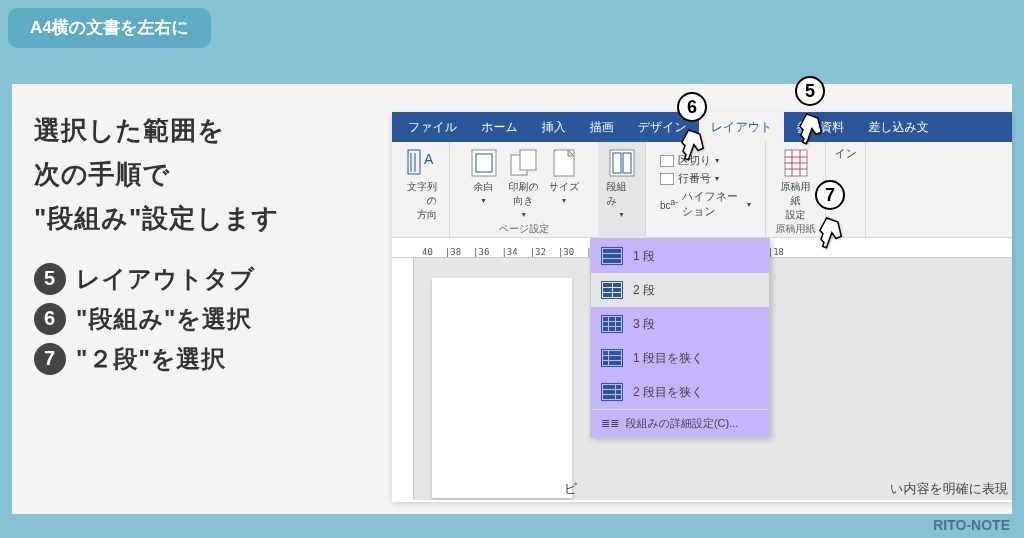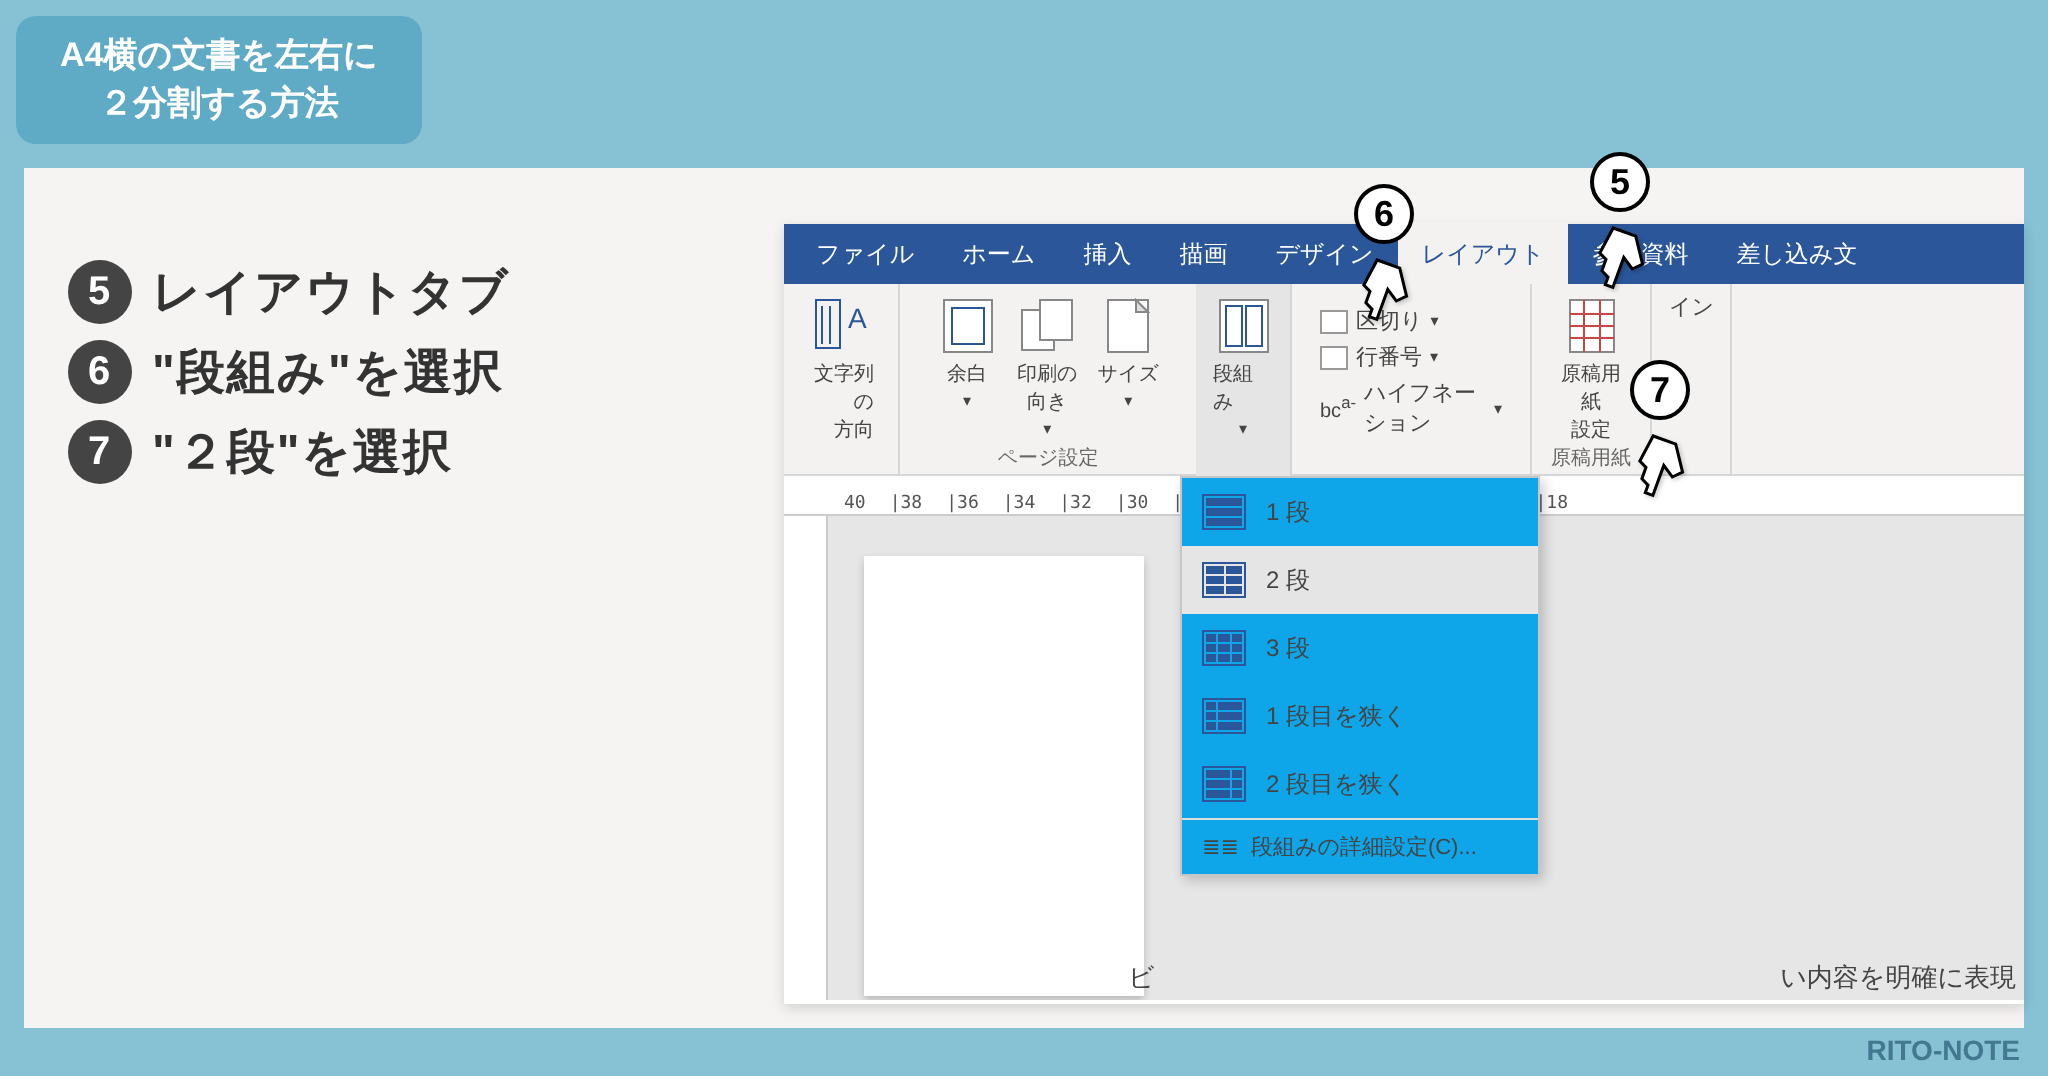--- a/index.html
+++ b/index.html
@@ -22,44 +22,48 @@
 .bigbtn .ic{width:30px;height:30px;display:flex;align-items:center;justify-content:center}
 .glabel{font-size:10px;color:#666;text-align:center;position:absolute;bottom:2px;left:0;right:0}
 .grp{position:relative;padding-bottom:16px}
 .row{display:flex;gap:2px}
 .breaks{font-size:11px;color:#444;padding:4px 6px}
 .breaks div{margin:3px 0;display:flex;align-items:center;gap:4px;cursor:pointer}
 .breaks .mi{width:14px;height:12px;display:inline-block;background:#fff;border:1px solid #999}
 .docarea{height:262px;background:#e6e6e6;position:relative;overflow:hidden}
 .ruler{height:20px;background:#fff;border-bottom:1px solid #ccc;font-size:9px;color:#555;display:flex;align-items:flex-end;padding-left:30px;gap:12px}
 .ruler span{font-family:monospace}
-.dropdown{position:absolute;top:0;left:198px;width:180px;background:#0ea5e9;border:1px solid #c6c6c6;box-shadow:2px 2px 6px rgba(0,0,0,.2);z-index:10}
+.dropdown{position:absolute;top:0;left:198px;width:180px;background:#c4b5fd;border:1px solid #c6c6c6;box-shadow:2px 2px 6px rgba(0,0,0,.2);z-index:10}
 .dd-item{display:flex;align-items:center;padding:8px 10px;font-size:12px;color:#444;cursor:pointer;gap:10px}
 .dd-item.hl{background:#e5e5e5}
 .dd-icon{width:22px;height:18px;border:1px solid #2b579a;display:flex;flex-direction:column;gap:1px;padding:1px}
 .dd-icon span{flex:1;display:flex;gap:1px}
 .dd-icon i{flex:1;background:#2b579a}
 .dd-more{border-top:1px solid #ddd;font-size:11px;padding:6px 10px;cursor:pointer;color:#444;display:flex;align-items:center;gap:6px}
 .pointer{position:absolute;z-index:30;display:flex;flex-direction:column;align-items:center}
 .pointer .badge{width:30px;height:30px;border-radius:50%;background:#fff;border:2px solid #000;display:flex;align-items:center;justify-content:center;font-weight:bold;font-size:18px}
 .pointer svg{filter:drop-shadow(1px 1px 1px rgba(0,0,0,.2))}
 .credit{position:absolute;bottom:5px;right:14px;font-size:14px;font-weight:bold;color:#437890}
 svg{display:block}
 .dangumi{background:#e5e5e5}
 </style>
 </head>
 <body>
 
 <div class="header-badge">
   <div>A4横の文書を左右に</div>
-  <div>２分割する方法</div>
 </div>
 
 <div class="main">
   <div class="left">
+    <div class="instr">
+      <div>選択した範囲を</div>
+      <div>次の手順で</div>
+      <div>"段組み"設定します</div>
+    </div>
     <div class="steps">
       <div class="step">
           <span class="n">5</span>
           <span>レイアウトタブ</span>
         </div>
       <div class="step">
           <span class="n">6</span>
           <span>"段組み"を選択</span>
         </div>
       <div class="step">

